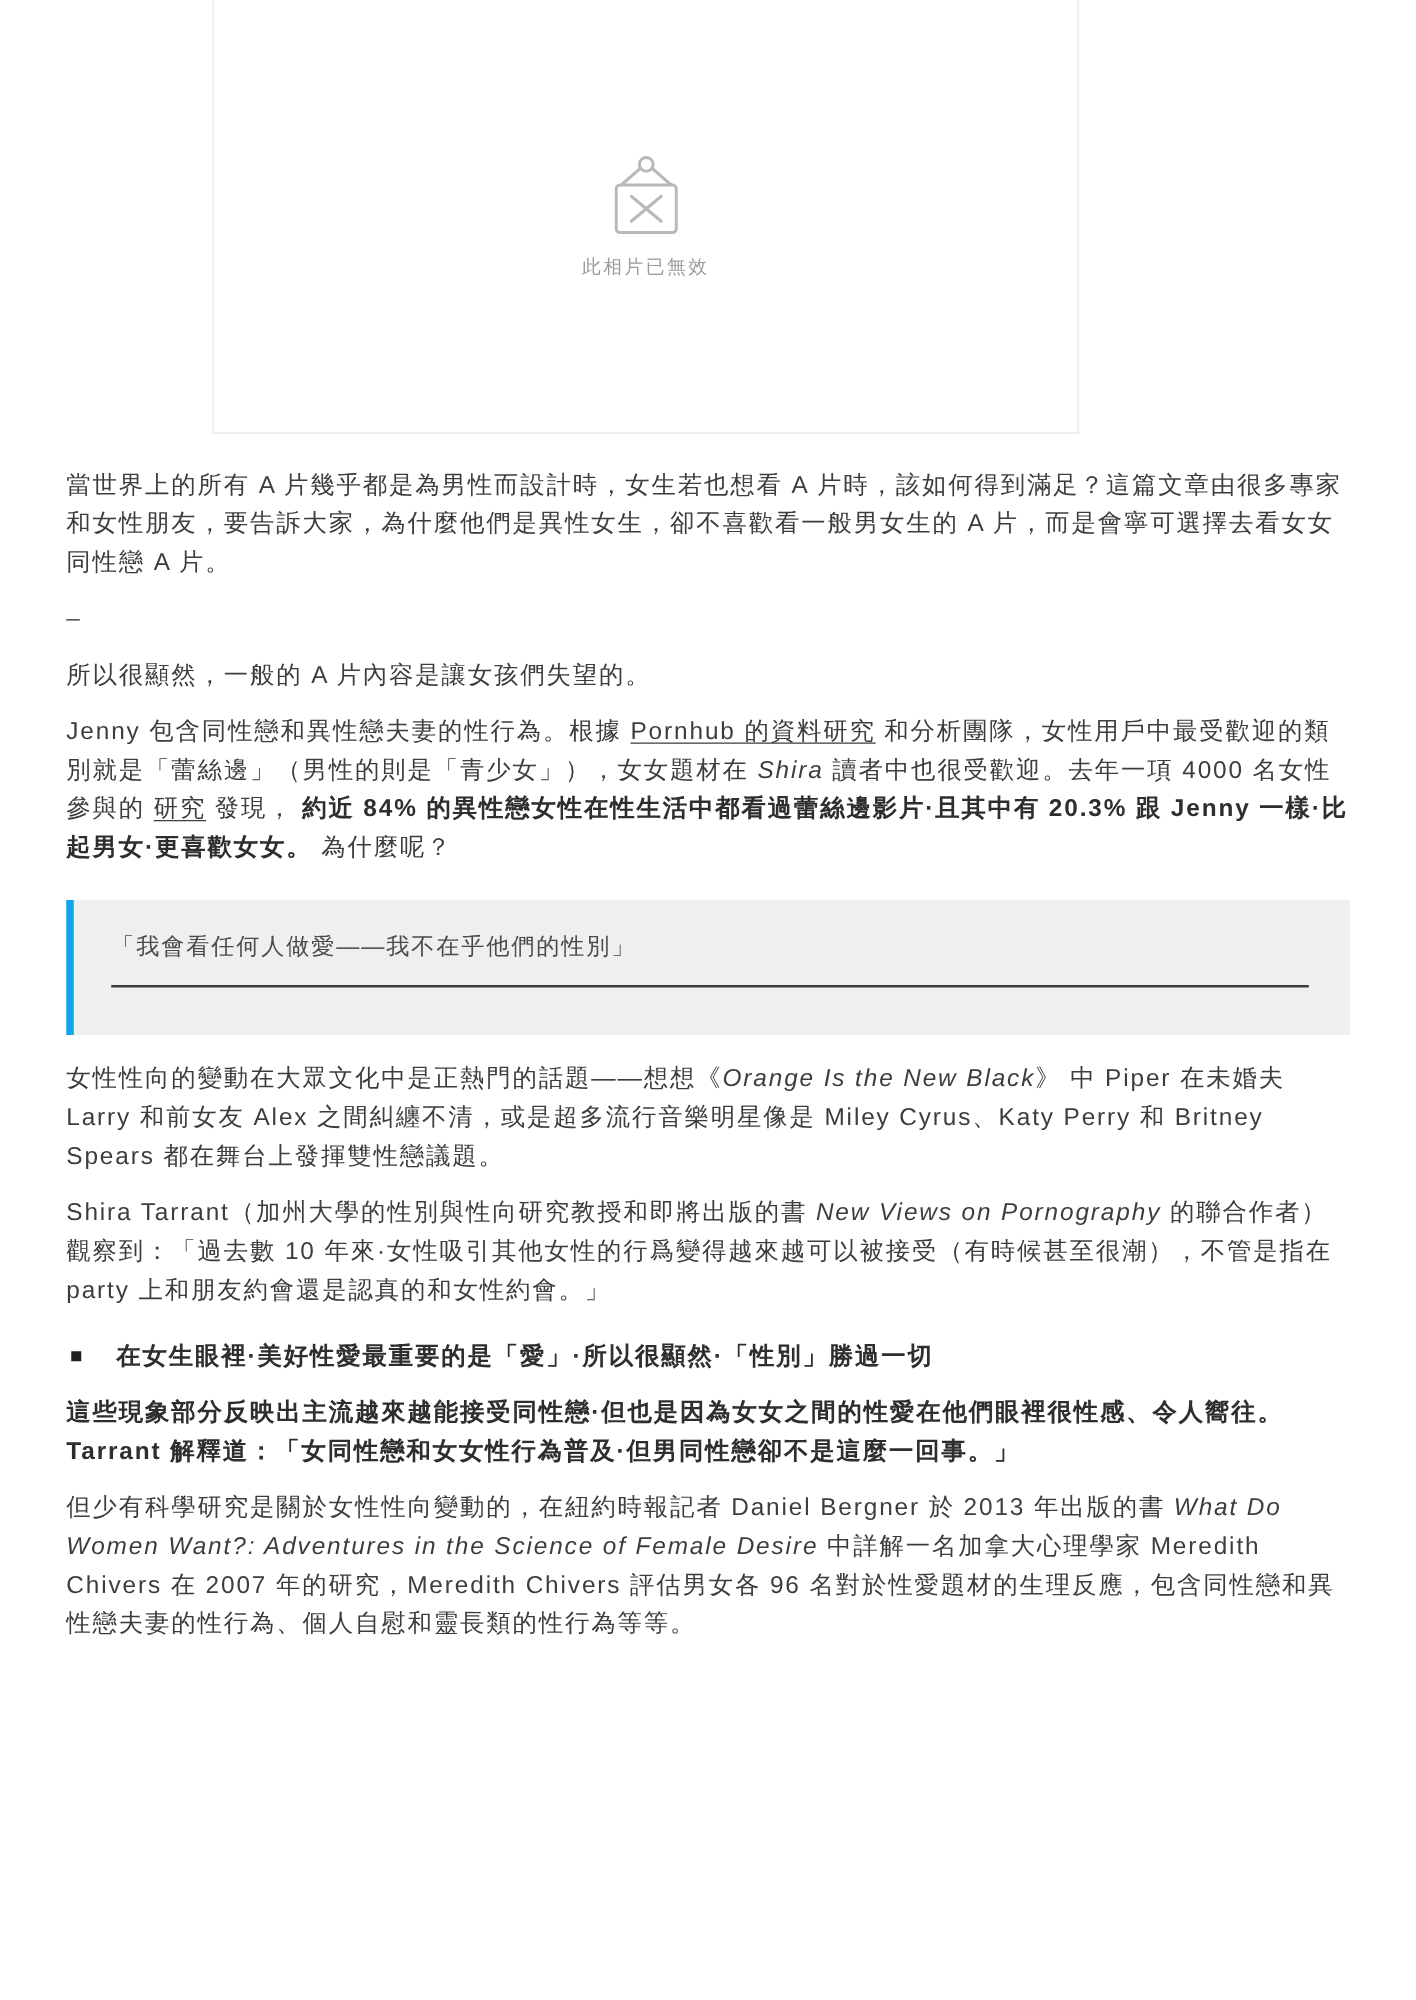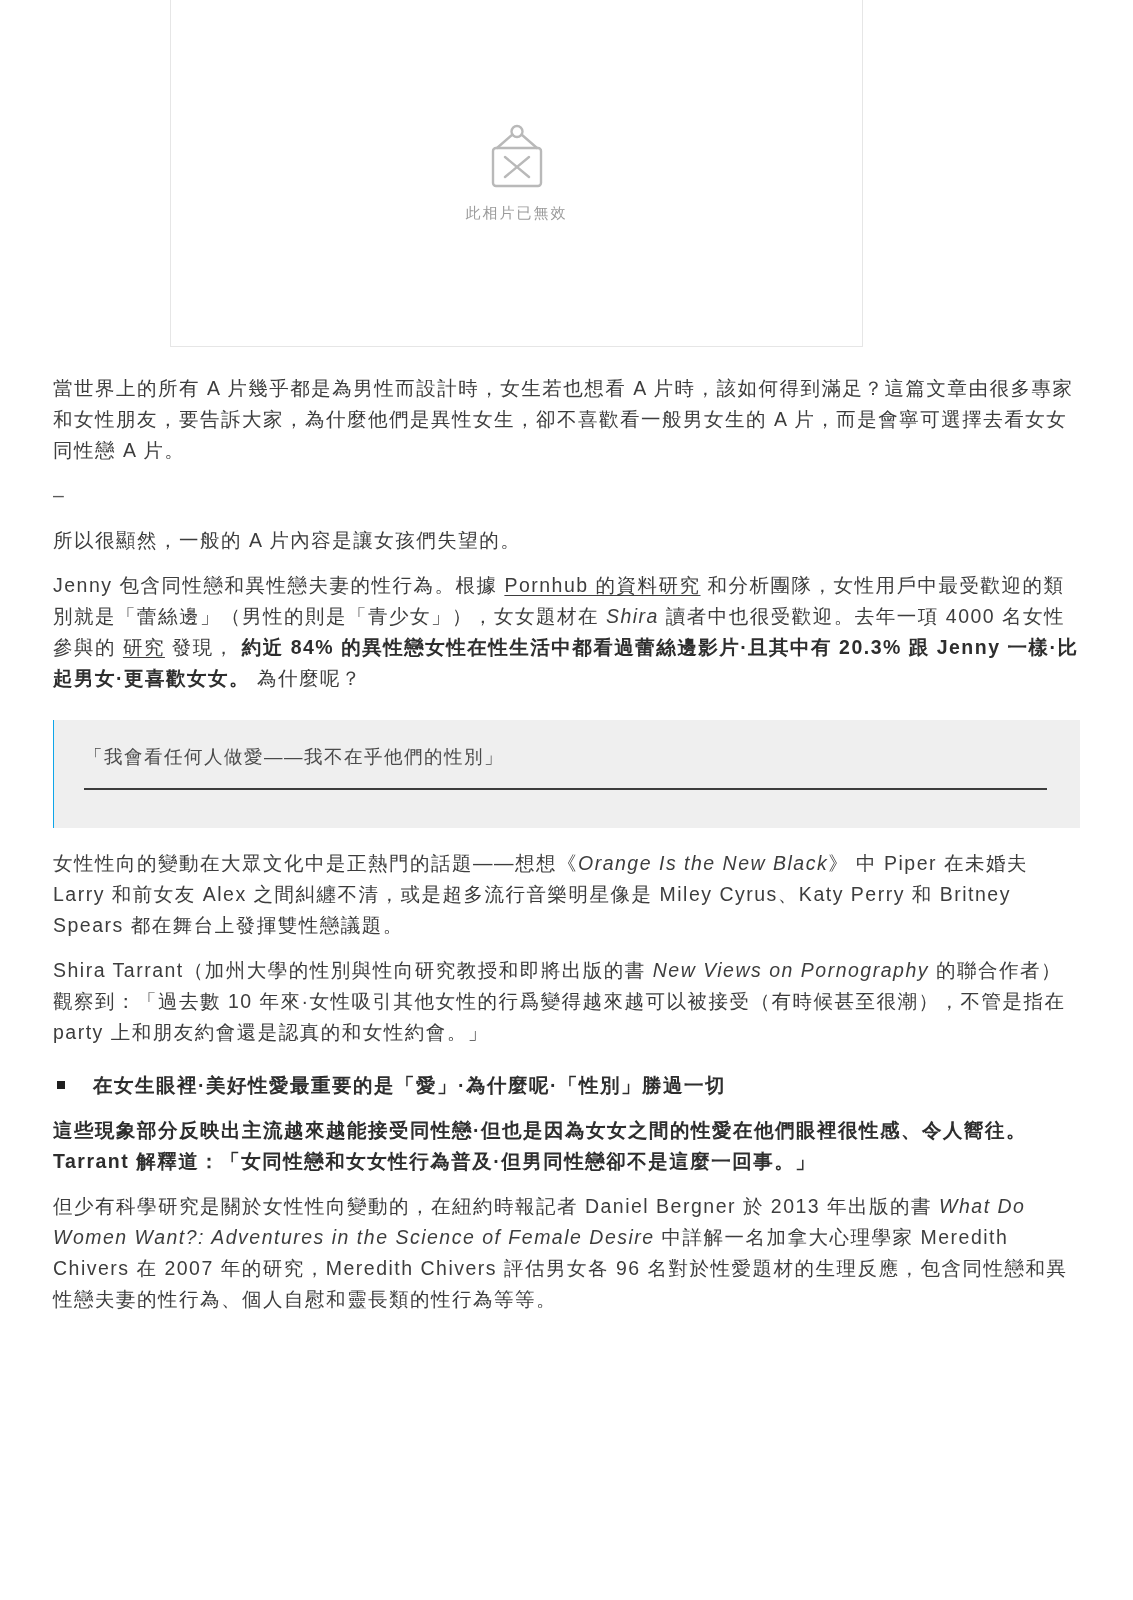--- a/index.html
+++ b/index.html
@@ -54,21 +54,21 @@
     color: inherit;
     text-decoration: underline;
     text-underline-offset: 3px;
     cursor: pointer;
   }
 
   
   .quote-box {
     margin: 26px 0 20px 0;
     background: #efefef;
-    border-left: 1px solid #0ea5e9;
+    border-left: 6px solid #0ea5e9;
     padding: 22px 33px 38px 30px;
     box-sizing: border-box;
   }
   .quote-text {
     font-size: 18.5px;
     line-height: 30px;
     letter-spacing: 1.5px;
     color: #4a4a4a;
   }
   .ad-slot { margin-top: 16px; }
@@ -146,21 +146,21 @@
         <div class="ad-line"></div>
       </div>
     </div>
 
     <p class="para"><span>女性性向的變動在大眾文化中是正熱門的話題——想想《</span><em>Orange Is the New Black</em><span>》 中 Piper 在未婚夫 Larry 和前女友 Alex 之間糾纏不清，或是超多流行音樂明星像是 Miley Cyrus、Katy Perry 和 Britney Spears 都在舞台上發揮雙性戀議題。</span></p>
 
     <p class="para"><span>Shira Tarrant（加州大學的性別與性向研究教授和即將出版的書 </span><em>New Views on Pornography</em><span> 的聯合作者）觀察到：「過去數 10 年來·女性吸引其他女性的行爲變得越來越可以被接受（有時候甚至很潮），不管是指在 party 上和朋友約會還是認真的和女性約會。」</span></p>
 
     <div class="bullet-row">
       <span class="bullet-square"></span>
-      <span class="bullet-text">在女生眼裡·美好性愛最重要的是「愛」·為什麼呢·「性別」勝過一切</span>
+      <span class="bullet-text">在女生眼裡·美好性愛最重要的是「愛」·所以很顯然·「性別」勝過一切</span>
     </div>
 
     <p class="para bold">這些現象部分反映出主流越來越能接受同性戀·但也是因為女女之間的性愛在他們眼裡很性感、令人嚮往。Tarrant 解釋道：「女同性戀和女女性行為普及·但男同性戀卻不是這麼一回事。」</p>
 
     <p class="para"><span>但少有科學研究是關於女性性向變動的，在紐約時報記者 Daniel Bergner 於 2013 年出版的書 </span><em>What Do Women Want?: Adventures in the Science of Female Desire</em><span> 中詳解一名加拿大心理學家 Meredith Chivers 在 2007 年的研究，Meredith Chivers 評估男女各 96 名對於性愛題材的生理反應，包含同性戀和異性戀夫妻的性行為、個人自慰和靈長類的性行為等等。</span></p>
 
 
   </div>
 </div>
 

